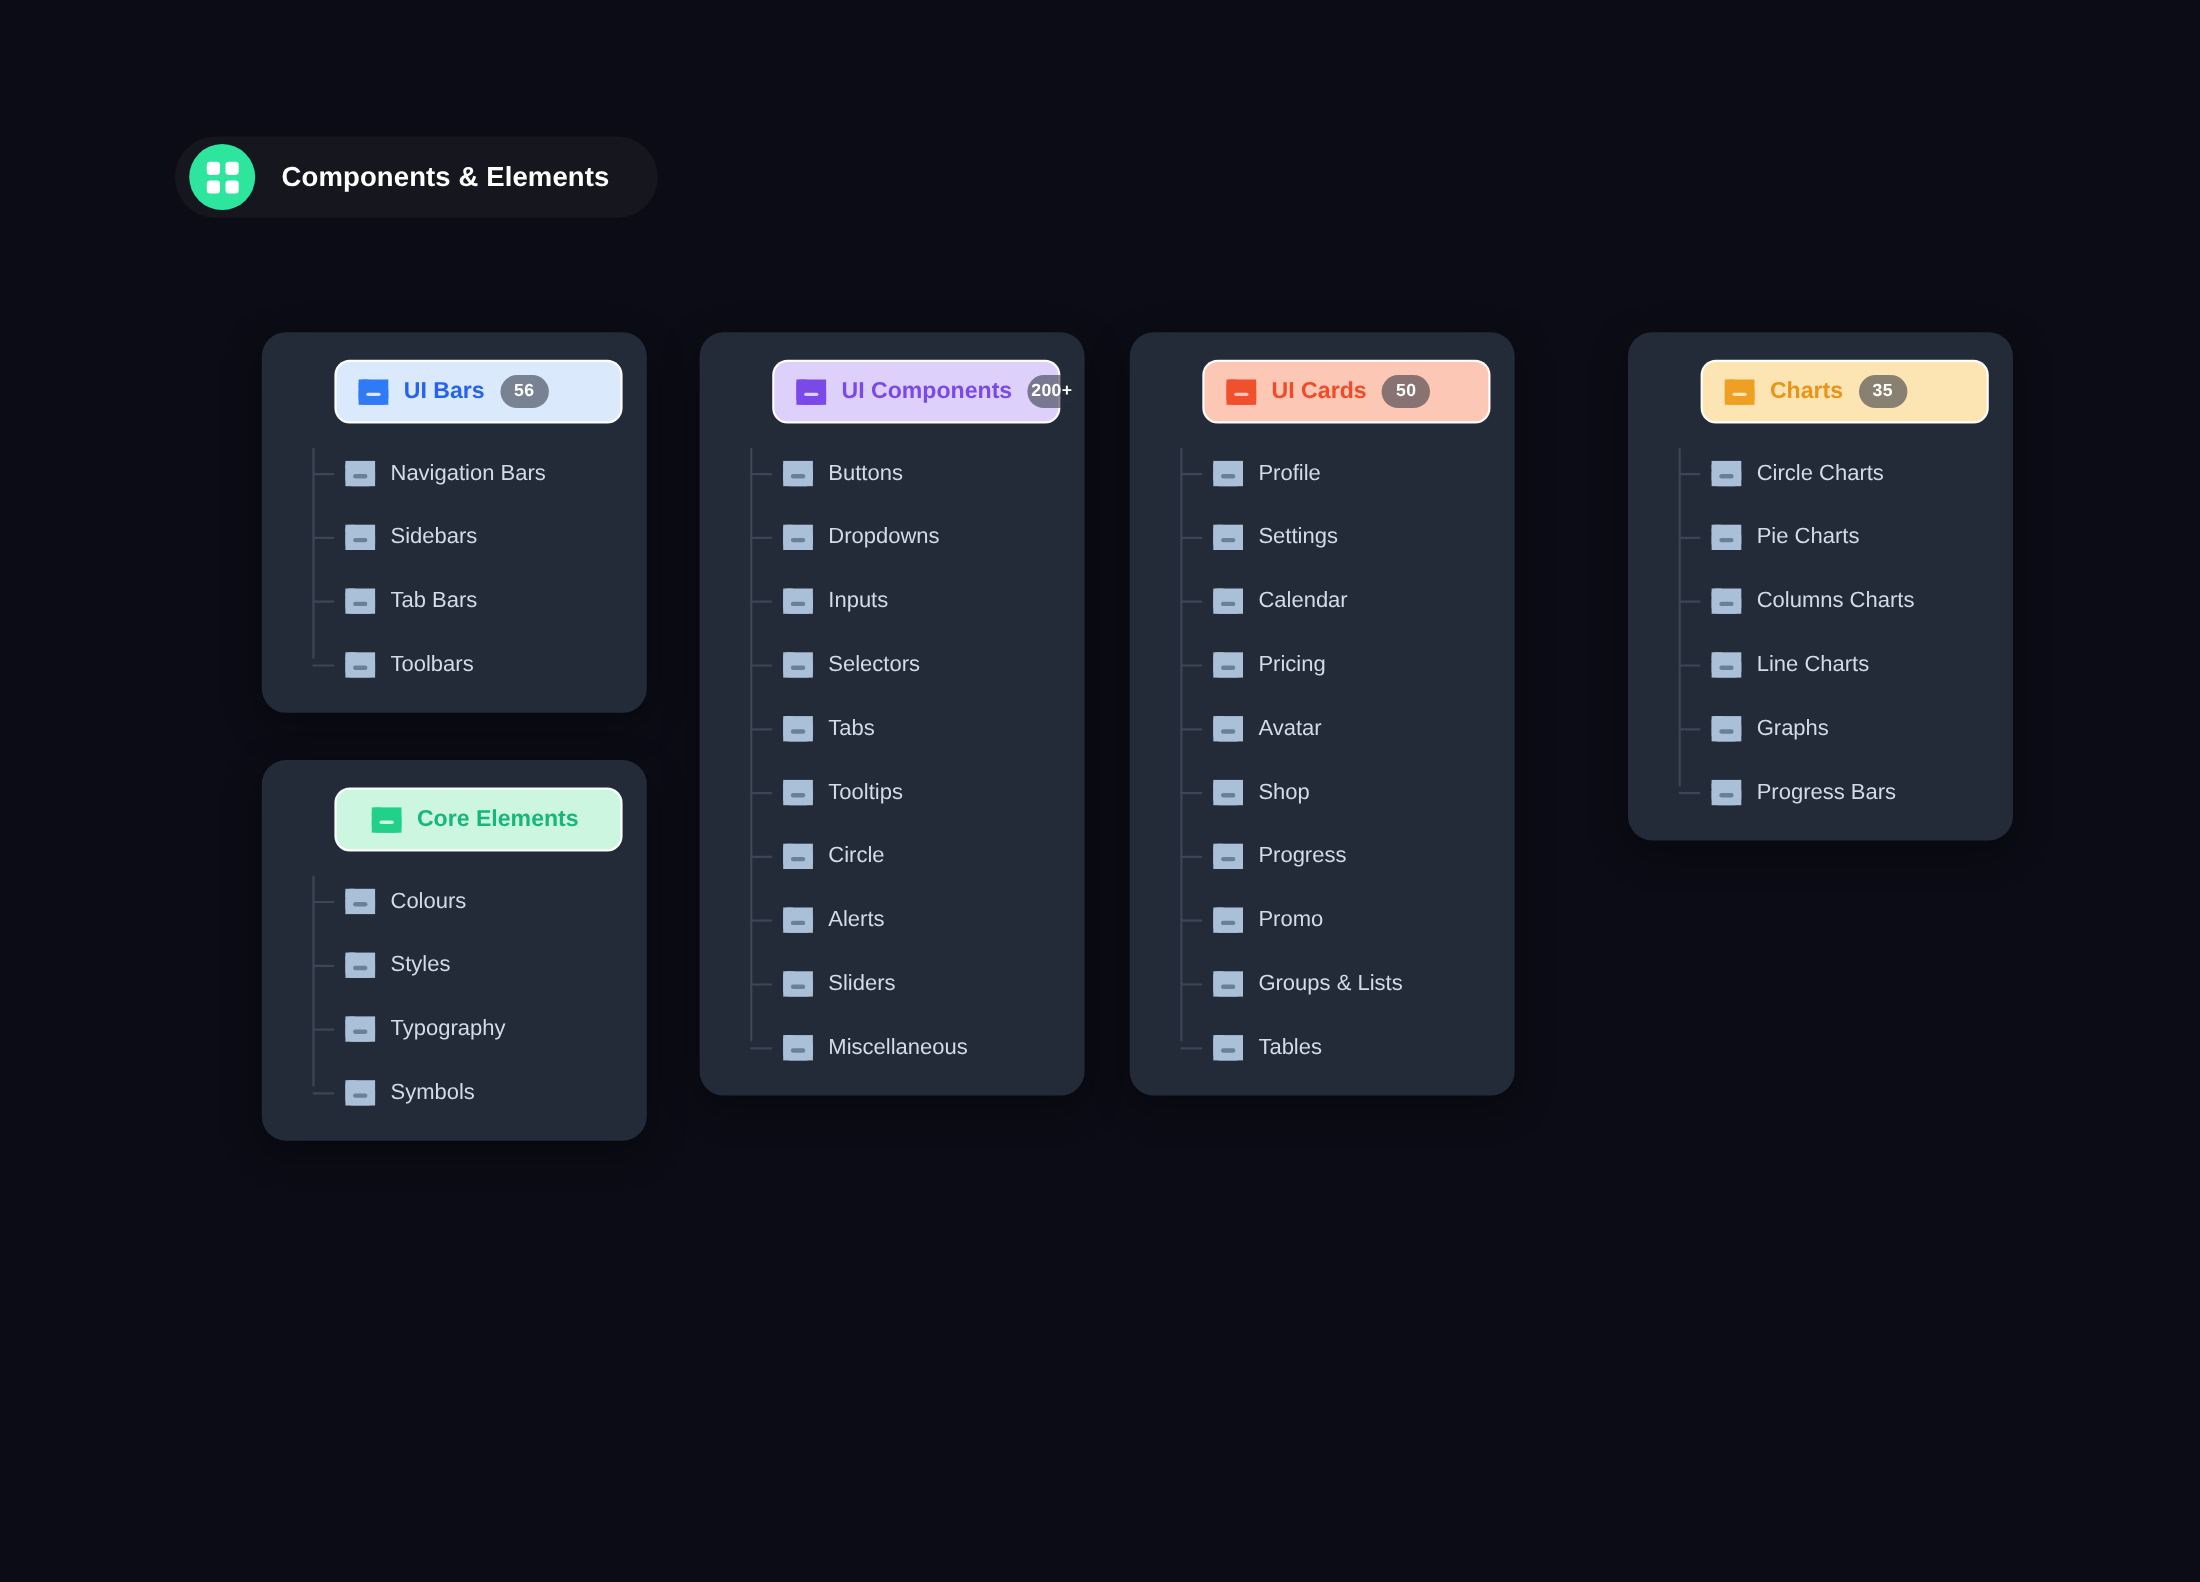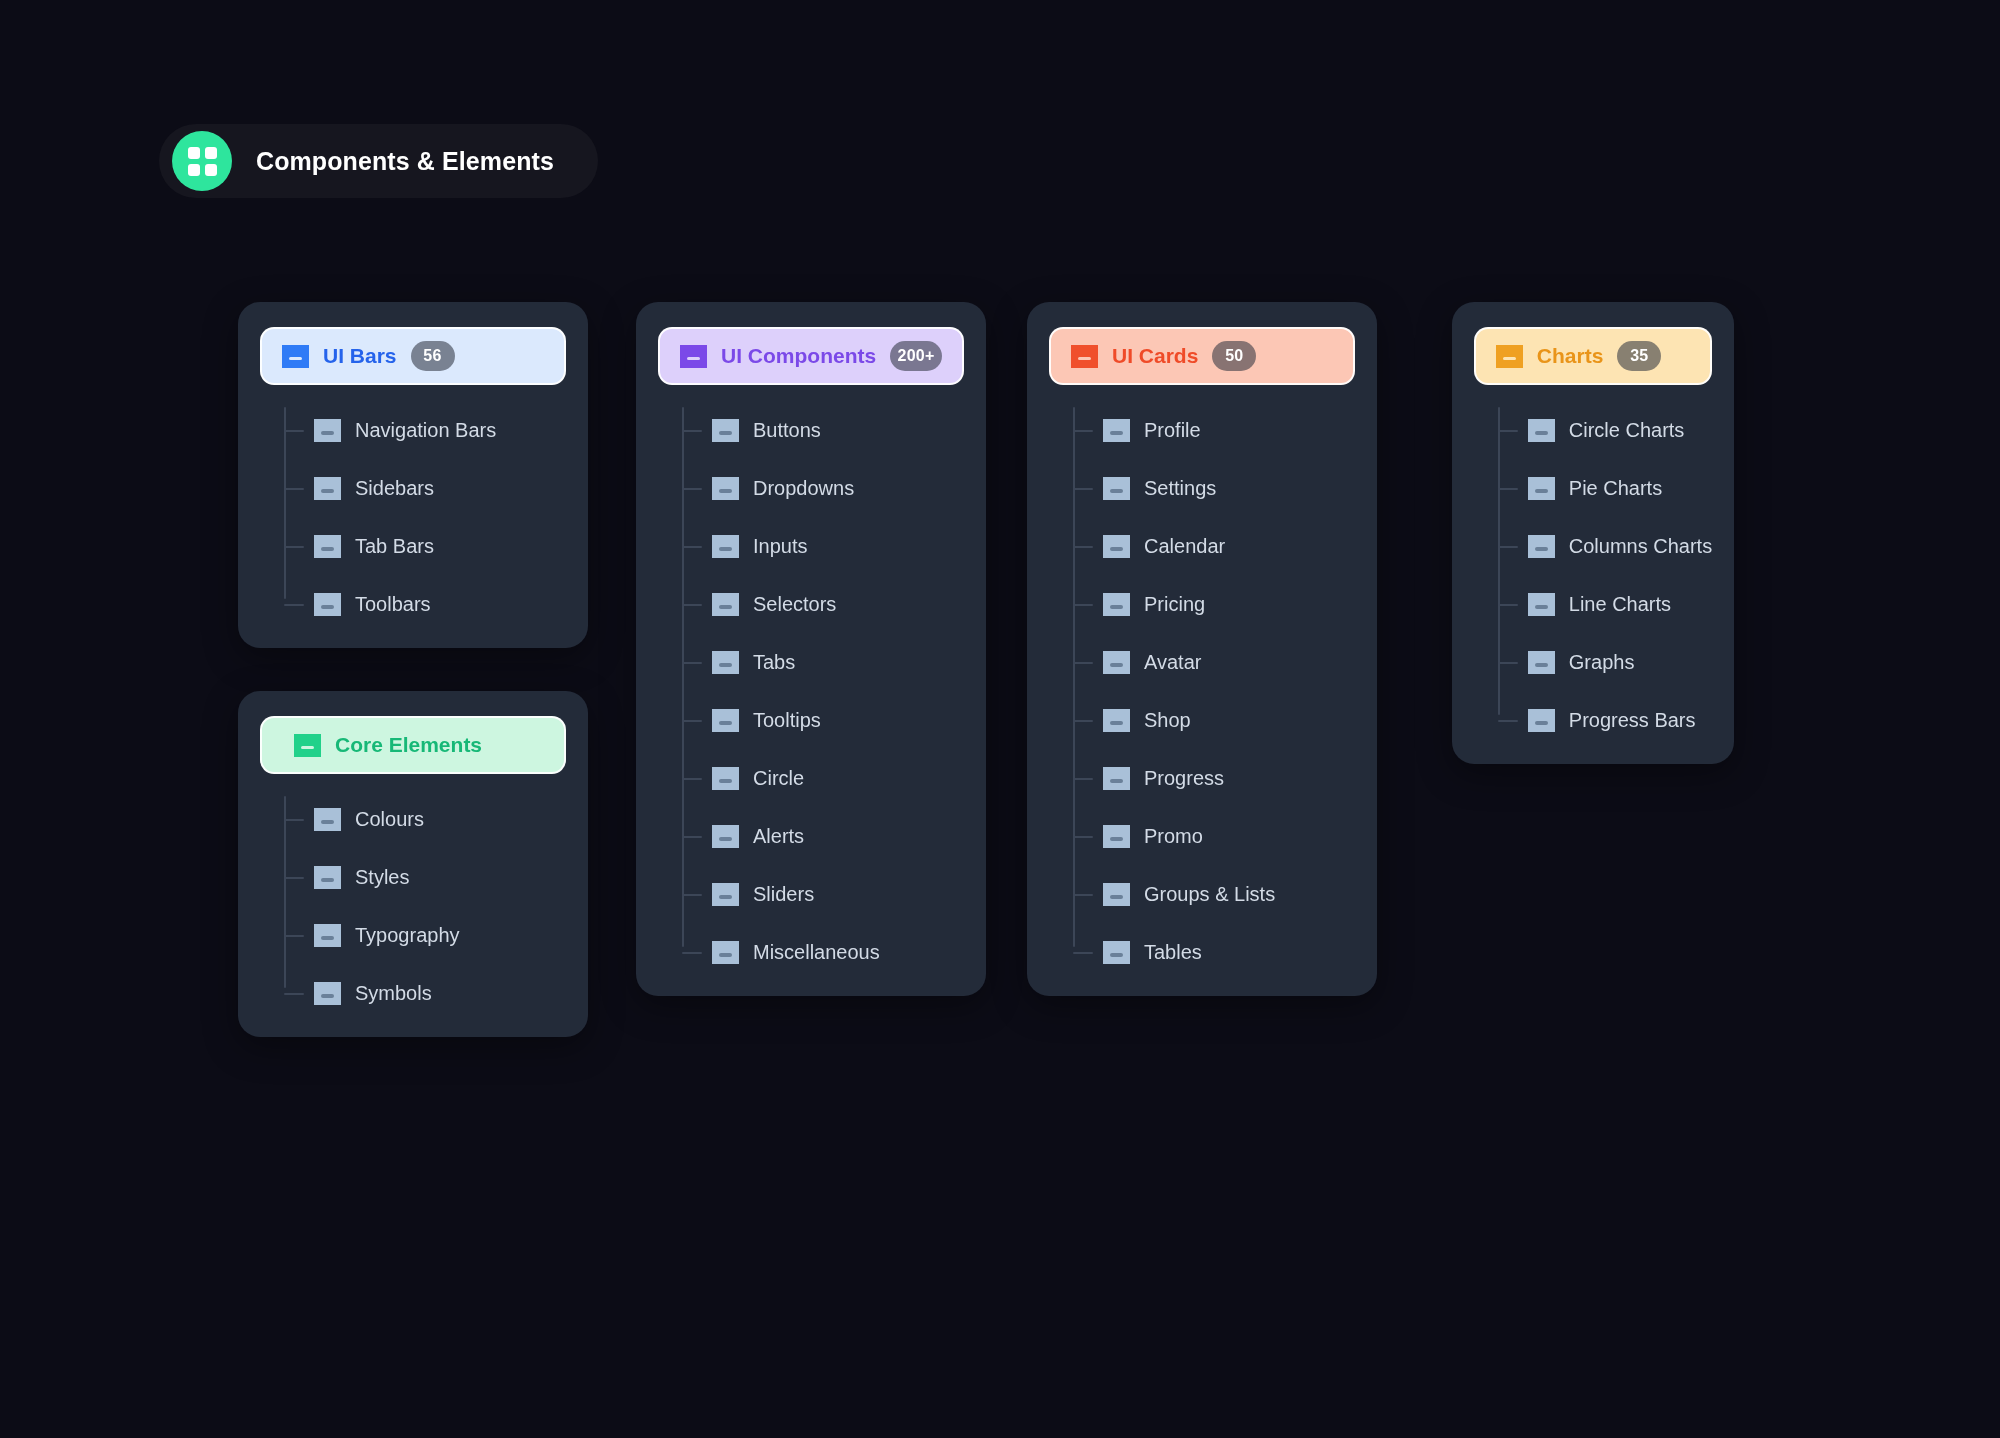--- a/index.html
+++ b/index.html
@@ -71,38 +71,39 @@
     position: absolute;
     top: 0;
     width: 350px;
     display: flex;
     flex-direction: column;
     gap: 43px;
   }
   .col-0 { left: 0px; }
   .col-1 { left: 398px; }
   .col-2 { left: 789px; justify-content: center; }
-  .col-3 { left: 1180px; align-items: center; }
+  .col-3 { left: 1242px; }
 
   .card {
     background: #232b39;
     border-radius: 22px;
     padding: 25px 22px 28px 22px;
     box-shadow: 0 10px 34px rgba(0,0,0,.38);
   }
 
   
   .card-head {
     display: flex;
     align-items: center;
     gap: 14px;
     height: 58px;
     padding: 0 20px;
     border-radius: 14px;
     border: 2px solid rgba(255,255,255,.92);
+    margin-left: 44px;
   }
   .head-label {
     font-size: 21px;
     font-weight: 700;
     white-space: nowrap;
   }
   .head-badge {
     display: inline-flex;
     align-items: center;
     justify-content: center;

